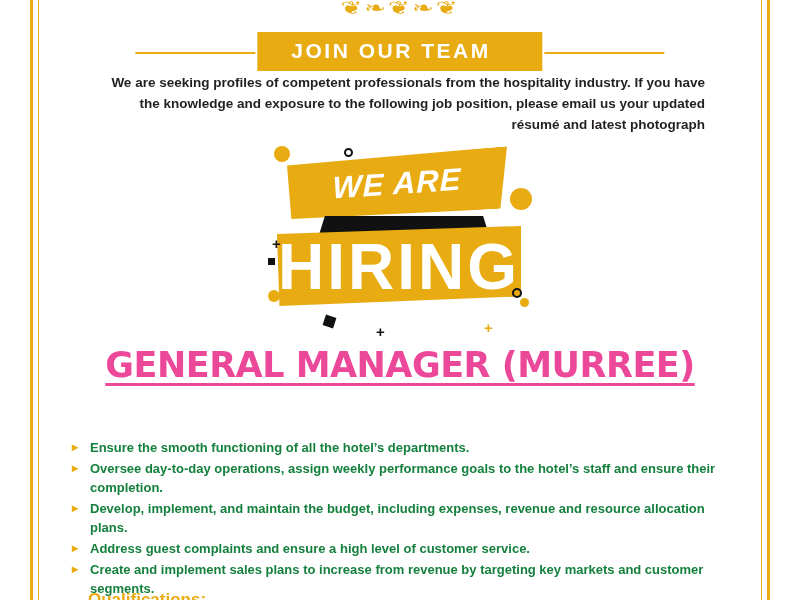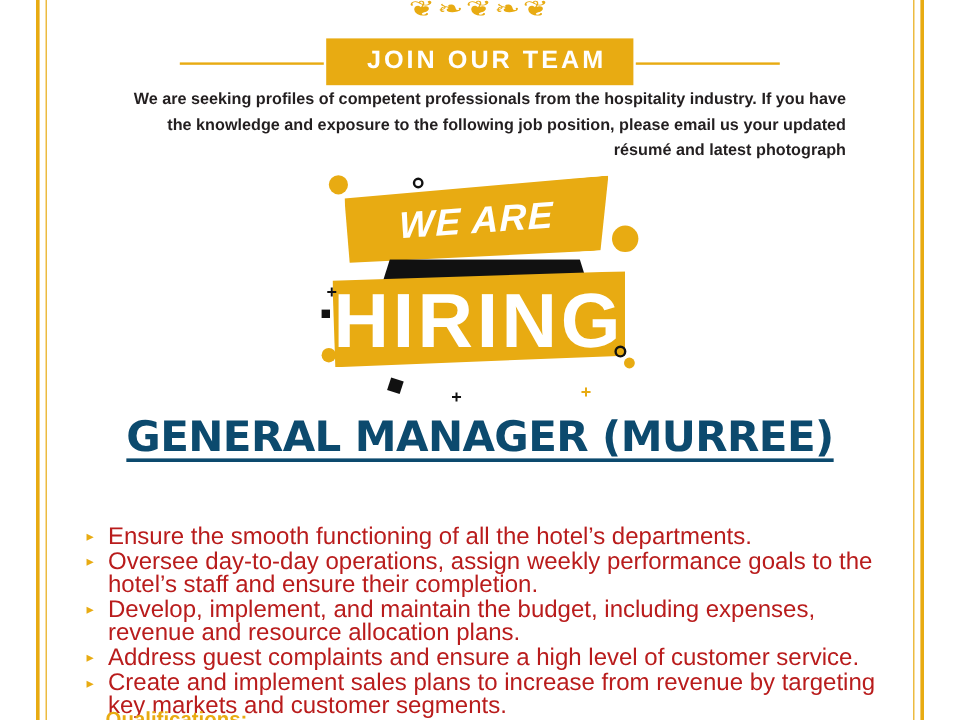--- a/index.html
+++ b/index.html
@@ -47,21 +47,21 @@
   .join-banner {
     position: absolute;
     left: 50%;
     transform: translateX(-50%);
     top: 32px;
     background: #e8ab12;
     color: #ffffff;
     font-weight: bold;
     font-size: 21px;
     letter-spacing: 2.5px;
-    padding: 7px 23px 8px 34px;
+    padding: 7px 52px 8px 34px;
     white-space: nowrap;
     z-index: 6;
   }
   .join-banner::before,
   .join-banner::after {
     content: "";
     position: absolute;
     top: 50%;
     width: 120px;
     height: 2px;
@@ -147,21 +147,21 @@
   
   .position-title {
     position: absolute;
     left: 0; top: 345px;
     width: 800px;
     text-align: center;
     font-family: "DejaVu Sans", sans-serif;
     font-weight: bold;
     font-size: 35px;
     letter-spacing: -0.5px;
-    color: #0c4a6e;
+    color: #ec4899;
     text-decoration: underline;
     text-underline-offset: 6px;
   }
 
   
   .section-head {
     position: absolute;
     left: 88px; top: 413px;
     font-size: 17px;
     font-weight: bold;
@@ -170,24 +170,24 @@
   .bullets {
     position: absolute;
     left: 70px; top: 438px;
     width: 660px;
     list-style: none;
   }
   .bullets li {
     position: relative;
     padding-left: 20px;
     margin-bottom: 2px;
-    font-size: 20px;
+    font-size: 13px;
     line-height: 19px;
-    font-weight: normal;
-    color: #b91c1c;
+    font-weight: bold;
+    color: #15803d;
   }
   .bullets li::before {
     content: "\25B8";
     position: absolute;
     left: 2px; top: 0;
     color: #e8ab12;
     font-size: 12px;
   }
   .section-head-2 {
     position: absolute;

